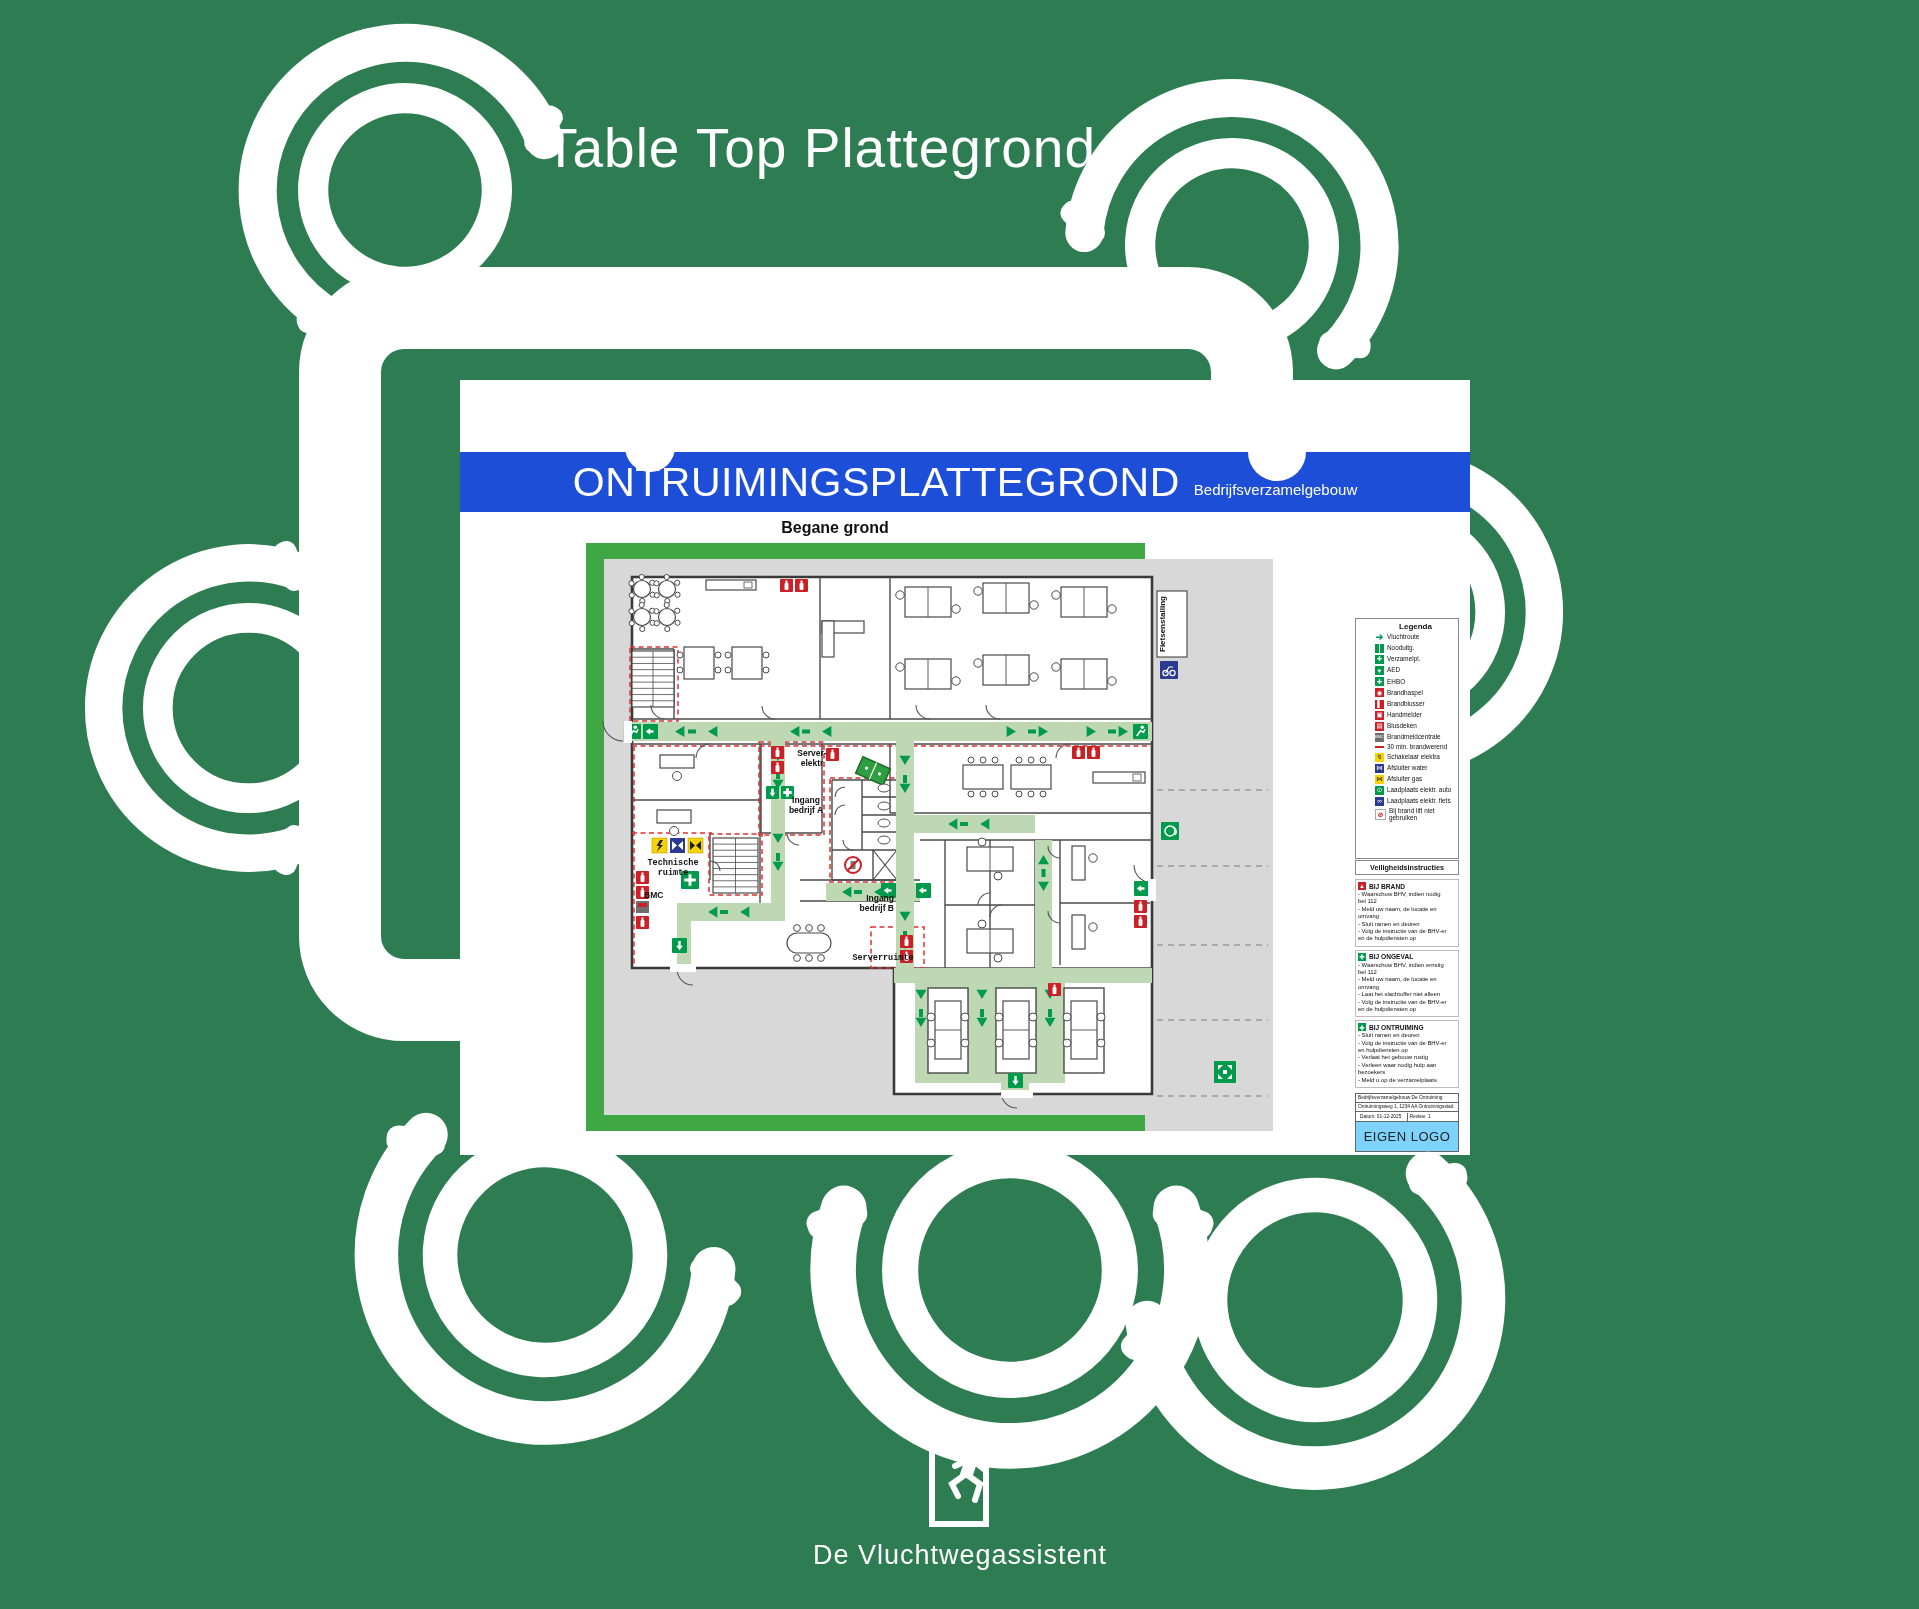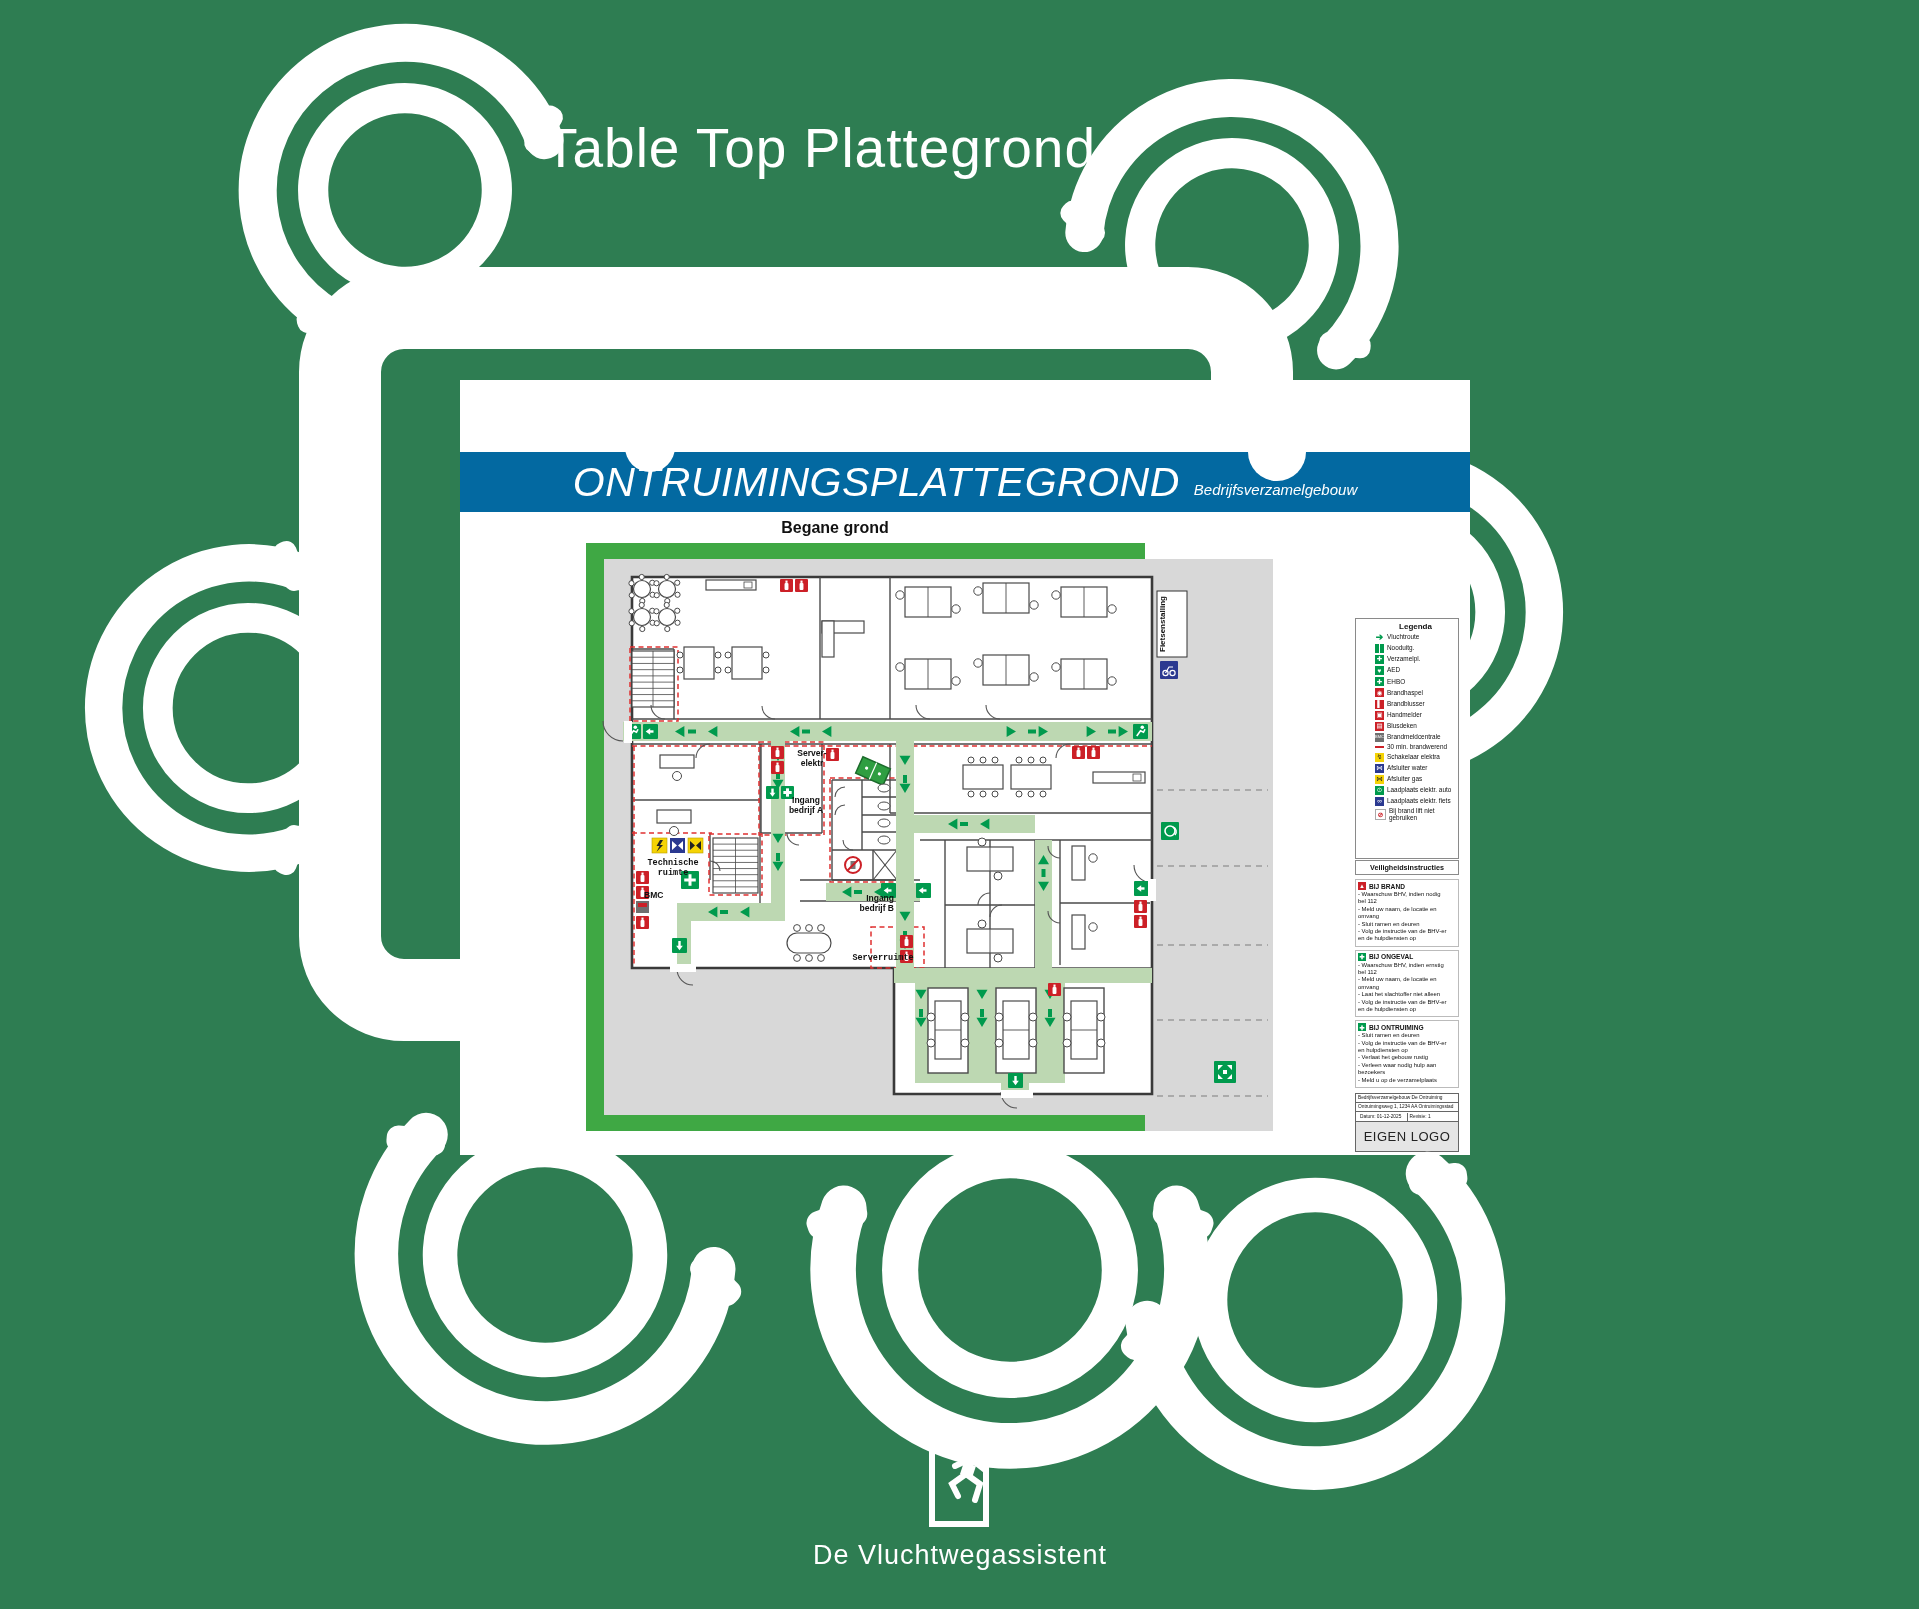--- a/index.html
+++ b/index.html
@@ -4,22 +4,22 @@
 <style>
   html,body{margin:0;padding:0;}
   body{width:1919px;height:1609px;position:relative;background:#2e7d52;
        font-family:"Liberation Sans",sans-serif;overflow:hidden;}
   .scene-svg{position:absolute;left:0;top:0;z-index:1;}
   .overlay-svg{position:absolute;left:0;top:0;z-index:6;pointer-events:none;}
   .page-title{position:absolute;left:460px;top:76px;width:720px;text-align:center;
        color:#fff;font-size:55px;font-weight:400;letter-spacing:1px;z-index:2;margin-top:40px;}
   
   .doc{position:absolute;left:460px;top:380px;width:1010px;height:775px;background:#fff;z-index:3;}
-  .doc-header{position:absolute;left:0;top:72px;width:1010px;height:60px;background:#0369a1;
-      display:flex;align-items:center;justify-content:center;gap:14px;color:#fff;font-style:italic;}
+  .doc-header{position:absolute;left:0;top:72px;width:1010px;height:60px;background:#1d4ed8;
+      display:flex;align-items:center;justify-content:center;gap:14px;color:#fff;}
   .doc-header .t1{font-size:41px;font-weight:500;letter-spacing:.5px;}
   .doc-header .t2{font-size:15px;font-weight:500;position:relative;top:7px;}
   .floor-label{position:absolute;left:135px;top:139px;width:480px;text-align:center;
       font-size:16px;font-weight:600;color:#111;}
   .plan-wrap{position:absolute;left:0;top:163px;width:1010px;height:612px;}
   .plan-label{position:absolute;font-size:8.5px;font-weight:600;color:#111;line-height:1.15;
       white-space:pre-line;text-align:center;z-index:4;}
   .plan-label.vert{writing-mode:vertical-rl;transform:rotate(180deg);text-align:center;
       font-weight:600;font-size:8px;}
   
@@ -46,21 +46,21 @@
   .sec-ic{width:8px;height:8px;flex:0 0 8px;display:flex;align-items:center;justify-content:center;
       color:#fff;font-size:6px;}
   .sec-lines{font-size:5.9px;line-height:1.25;color:#111;white-space:pre-line;}
   
   .tblock{position:absolute;left:895px;top:713px;width:104px;z-index:4;background:#fff;
       border:1px solid #666;box-sizing:border-box;font-size:4.8px;color:#111;}
   .tb-row{border-bottom:1px solid #666;padding:1px 2px;line-height:1.25;}
   .tb-split{display:flex;}
   .tb-split span{flex:1;border-right:1px solid #666;padding:1px 2px;}
   .tb-split span:last-child{border-right:none;}
-  .eigen-logo{position:absolute;left:895px;top:741px;width:104px;height:31px;background:#e5e5e5;
+  .eigen-logo{position:absolute;left:895px;top:741px;width:104px;height:31px;background:#7dd3fc;
       border:1px solid #666;box-sizing:border-box;display:flex;align-items:center;justify-content:center;
       font-size:13px;letter-spacing:.5px;color:#222;z-index:4;}
   
   .brand{position:absolute;left:660px;top:1540px;width:600px;text-align:center;color:#fff;
       font-size:27px;font-weight:400;letter-spacing:1px;z-index:2;}
   .brand-icon{position:absolute;left:928px;top:1432px;z-index:2;}
 </style>
 </head>
 <body>
 

